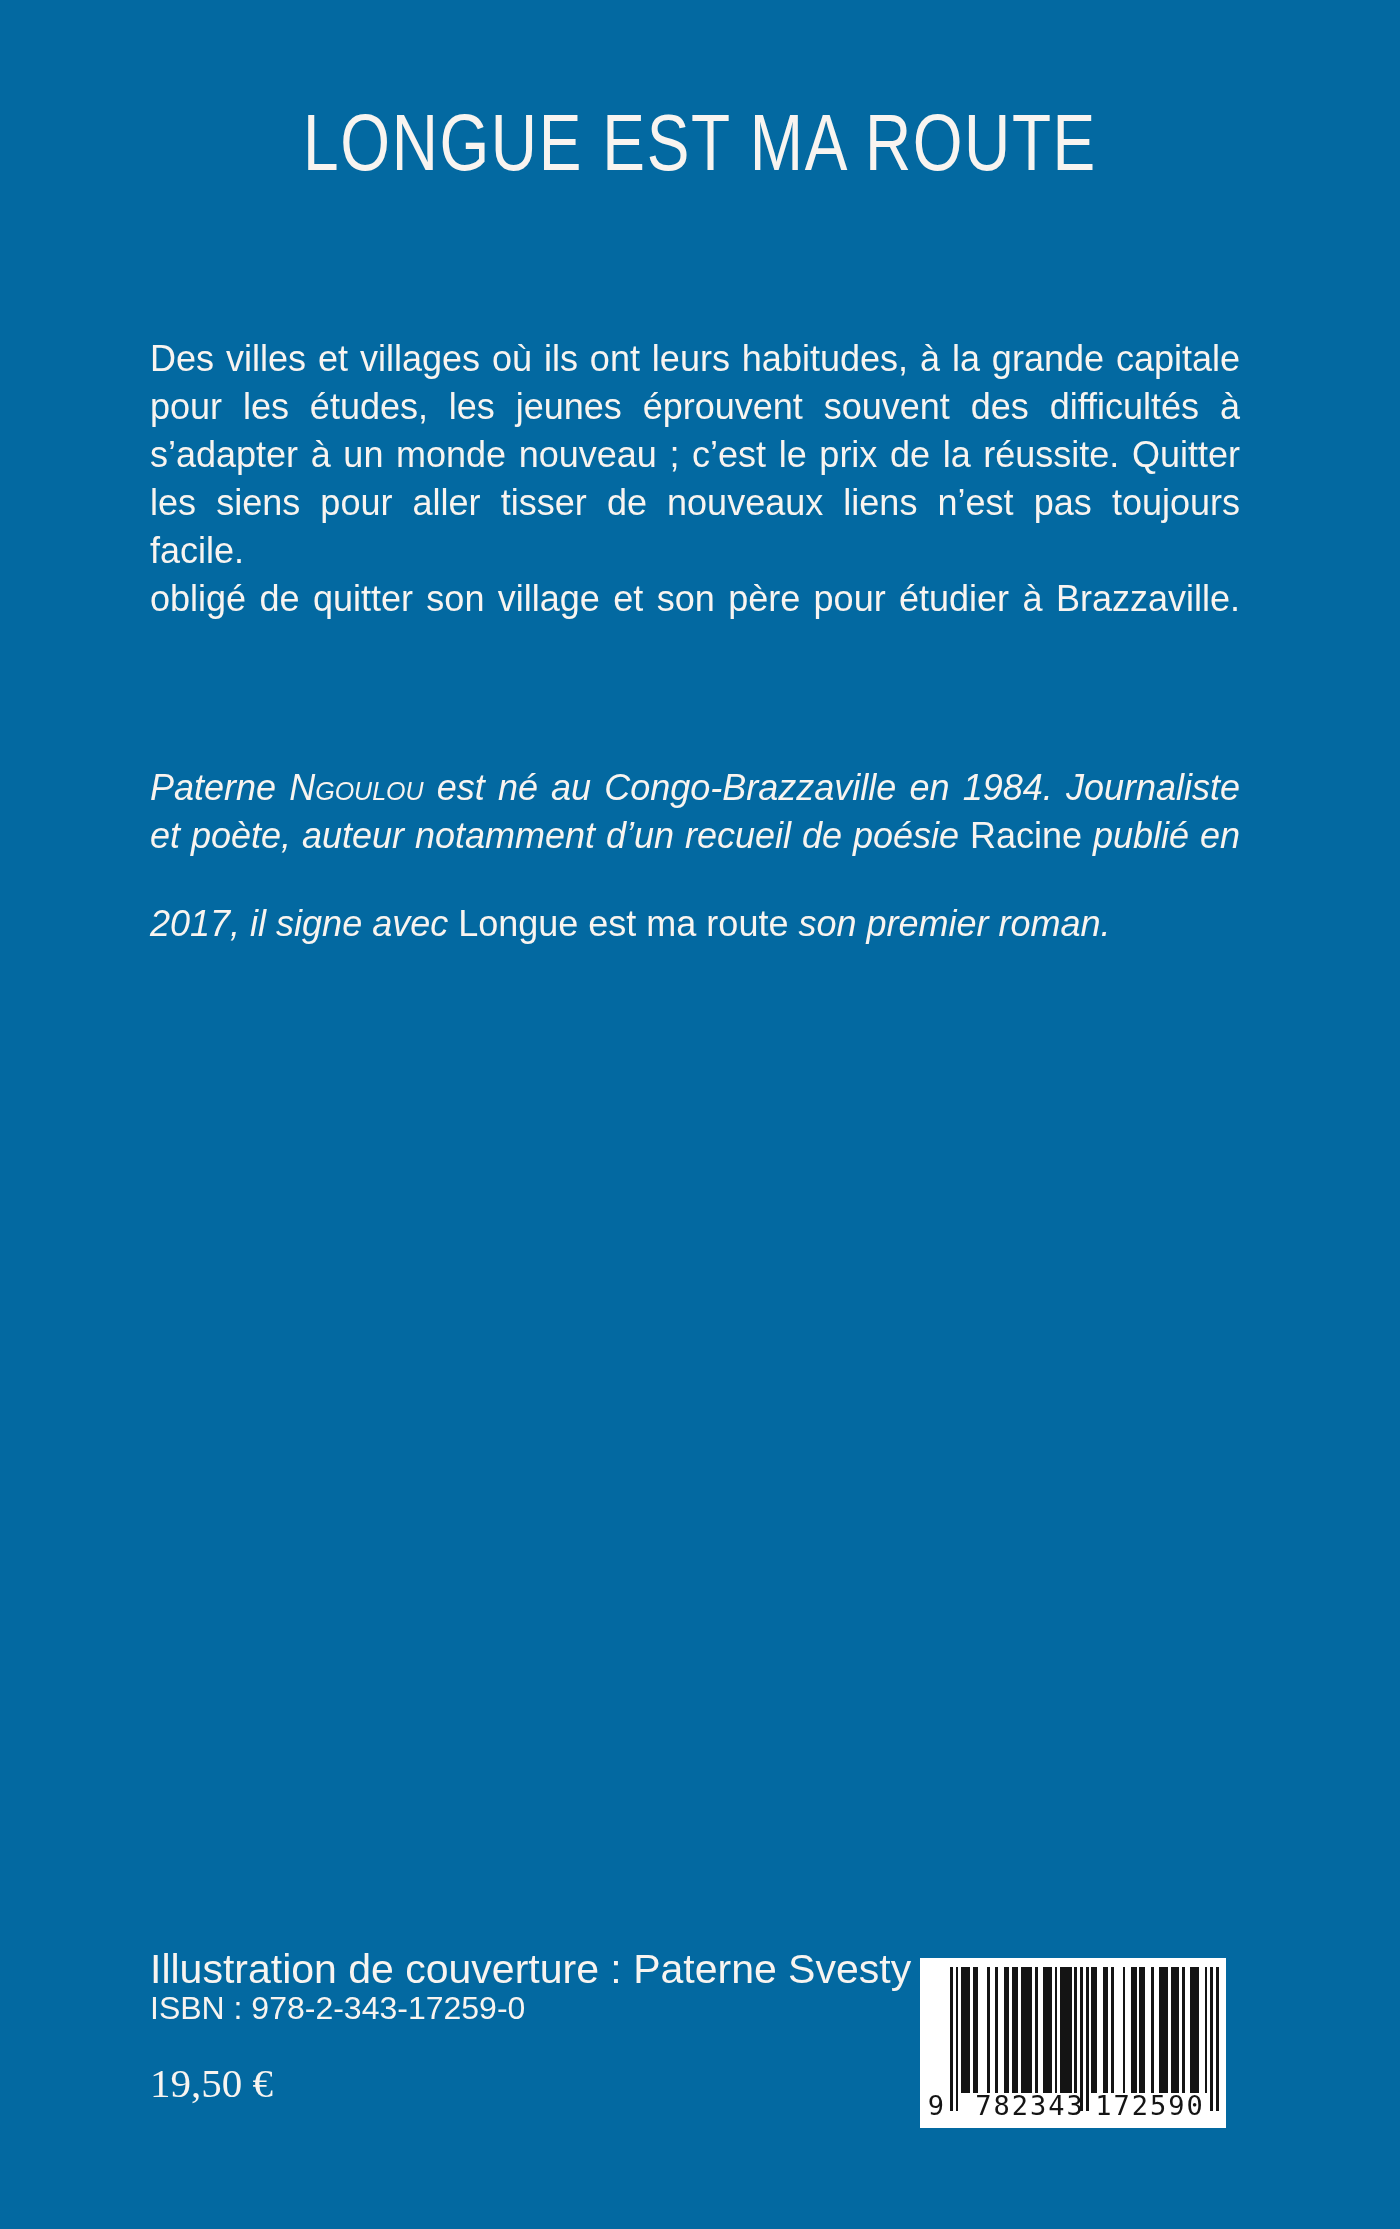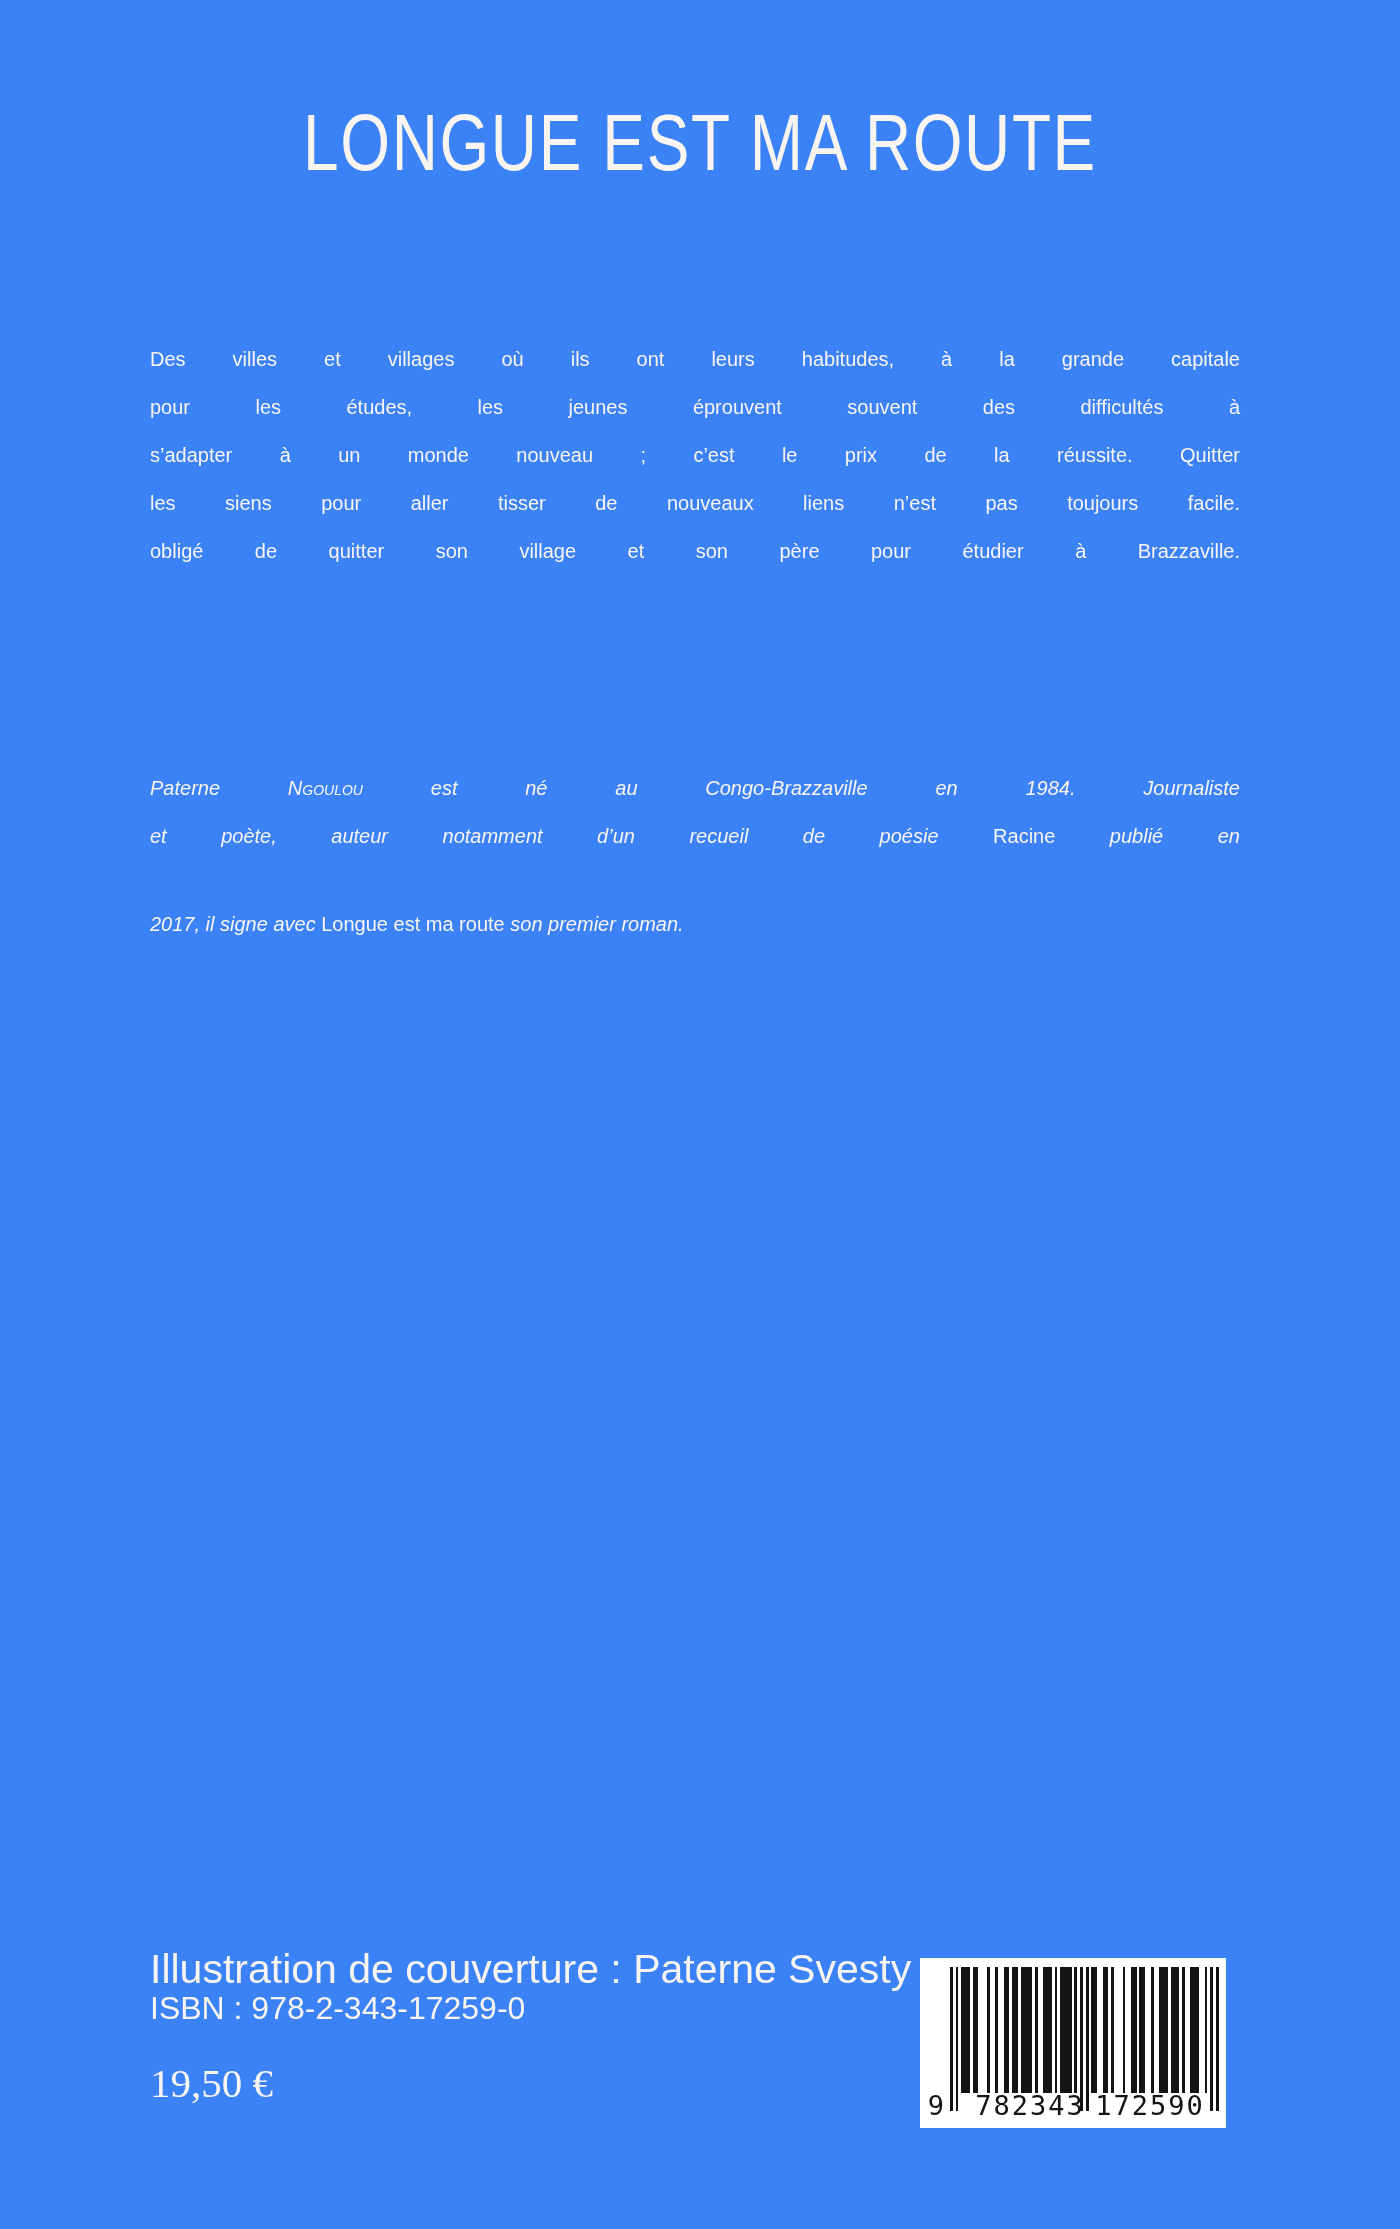--- a/index.html
+++ b/index.html
@@ -1,21 +1,21 @@
 <!DOCTYPE html>
 <html><head>
 <meta charset="utf-8">
 <style>
   html, body { margin: 0; padding: 0; }
   body { background: #333; }
   .cover {
     position: relative;
     width: 1400px;
     height: 2229px;
-    background: #3b82f6;
+    background: #0369a1;
     overflow: hidden;
     font-family: "Liberation Sans", sans-serif;
     color: #F8F4F0;
   }
   .title {
     position: absolute;
     top: 103px;
     left: 0;
     width: 100%;
     margin: 0;
@@ -25,21 +25,21 @@
     letter-spacing: 2px;
     line-height: 1.0;
     transform: scaleX(0.80);
     transform-origin: center;
     white-space: nowrap;
   }
   .textblock {
     position: absolute;
     left: 150px;
     width: 1090px;
-    font-size: 20px;
+    font-size: 36px;
     line-height: 48px;
   }
   .synopsis { top: 335px; }
   .bio { top: 764px; font-style: italic; }
   .line { text-align: justify; text-align-last: justify; white-space: normal; }
   .line.last { text-align-last: left; margin-top: 40px; }
   .line.indent { padding-left: 44px; }
   .seg-i  { font-style: italic; }
   .seg-sc { font-style: italic; font-variant: small-caps; }
   .seg-r  { font-style: normal; }

